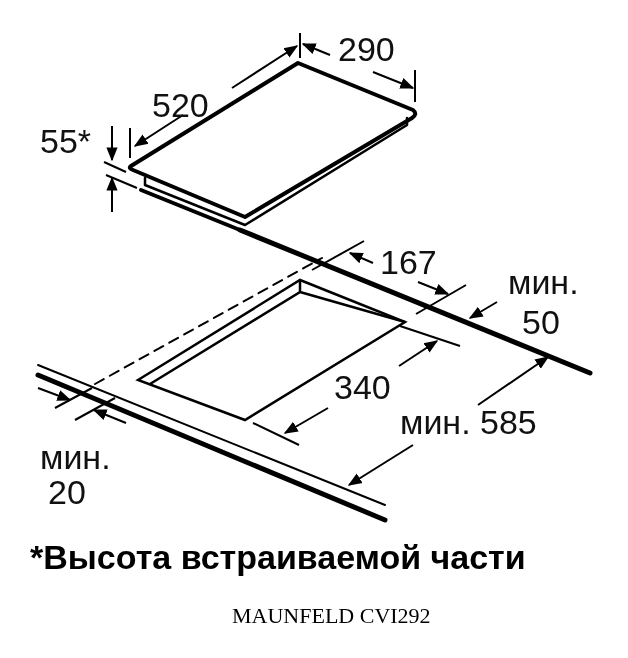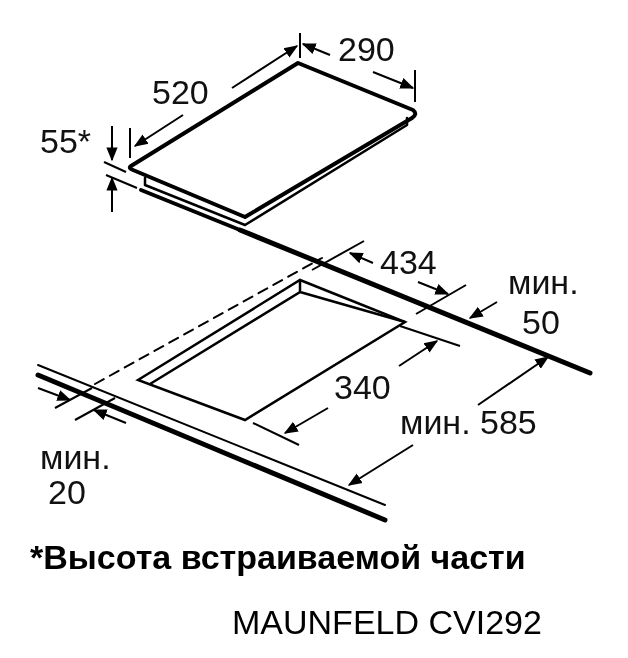--- a/index.html
+++ b/index.html
@@ -1,21 +1,21 @@
 <!DOCTYPE html>
 <html><head>
 <meta charset="utf-8">
 <style>
   html, body { margin: 0; padding: 0; background: #ffffff; }
   body { width: 628px; height: 658px; position: relative; overflow: hidden;
          font-family: "Liberation Sans", sans-serif; color: #000; }
   svg.drawing { position: absolute; left: 0; top: 0; }
   .dim { position: absolute; font-size: 34px; line-height: 1; white-space: nowrap; color: #111; }
   .footnote { position: absolute; left: 30px; top: 540px; font-size: 34px; line-height: 1; white-space: nowrap; font-weight: bold; }
-  .model { position: absolute; left: 232px; top: 605px; font-size: 34px; line-height: 1; white-space: nowrap; }
+  .model { position: absolute; left: 232px; top: 605px; font-size: 22px; line-height: 1; white-space: nowrap; font-family: Liberation Serif, serif; }
 </style>
 </head>
 <body>
 
 <svg class="drawing" width="628" height="658" viewBox="0 0 628 658" xmlns="http://www.w3.org/2000/svg">
   <defs>
     <marker id="arr" viewBox="0 0 10 10" refX="9" refY="5" markerWidth="7" markerHeight="7" orient="auto-start-reverse">
       <path d="M0,1 L10,5 L0,9 z" fill="#000"></path>
     </marker>
   </defs>
@@ -78,24 +78,24 @@
     <line x1="413" y1="445" x2="349" y2="485" marker-end="url(#arr)"></line>
 
     <line x1="38" y1="388" x2="70" y2="400" marker-end="url(#arr)"></line>
     <line x1="126" y1="423" x2="94" y2="410" marker-end="url(#arr)"></line>
     <line x1="55" y1="408" x2="92" y2="388"></line>
     <line x1="75" y1="420" x2="115" y2="398"></line>
   </g>
 </svg>
 
 <div class="dim" style="left:338px;top:32px;text-align:center;">290</div>
-<div class="dim" style="left:152px;top:75px;">520</div>
+<div class="dim" style="left:152px;top:88px;">520</div>
 <div class="dim" style="left:40px;top:124px;">55*</div>
 
-<div class="dim" style="left:380px;top:245px;">434</div>
+<div class="dim" style="left:380px;top:245px;">167</div>
 <div class="dim" style="left:508px;top:265px;">мин.</div>
 <div class="dim" style="left:522px;top:305px;">50</div>
 <div class="dim" style="left:334px;top:370px;">340</div>
 <div class="dim" style="left:400px;top:405px;">мин. 585</div>
 <div class="dim" style="left:40px;top:440px;">мин.</div>
 <div class="dim" style="left:48px;top:475px;">20</div>
 
 <div class="footnote">*Высота встраиваемой части</div>
 <div class="model">MAUNFELD CVI292</div>
 

